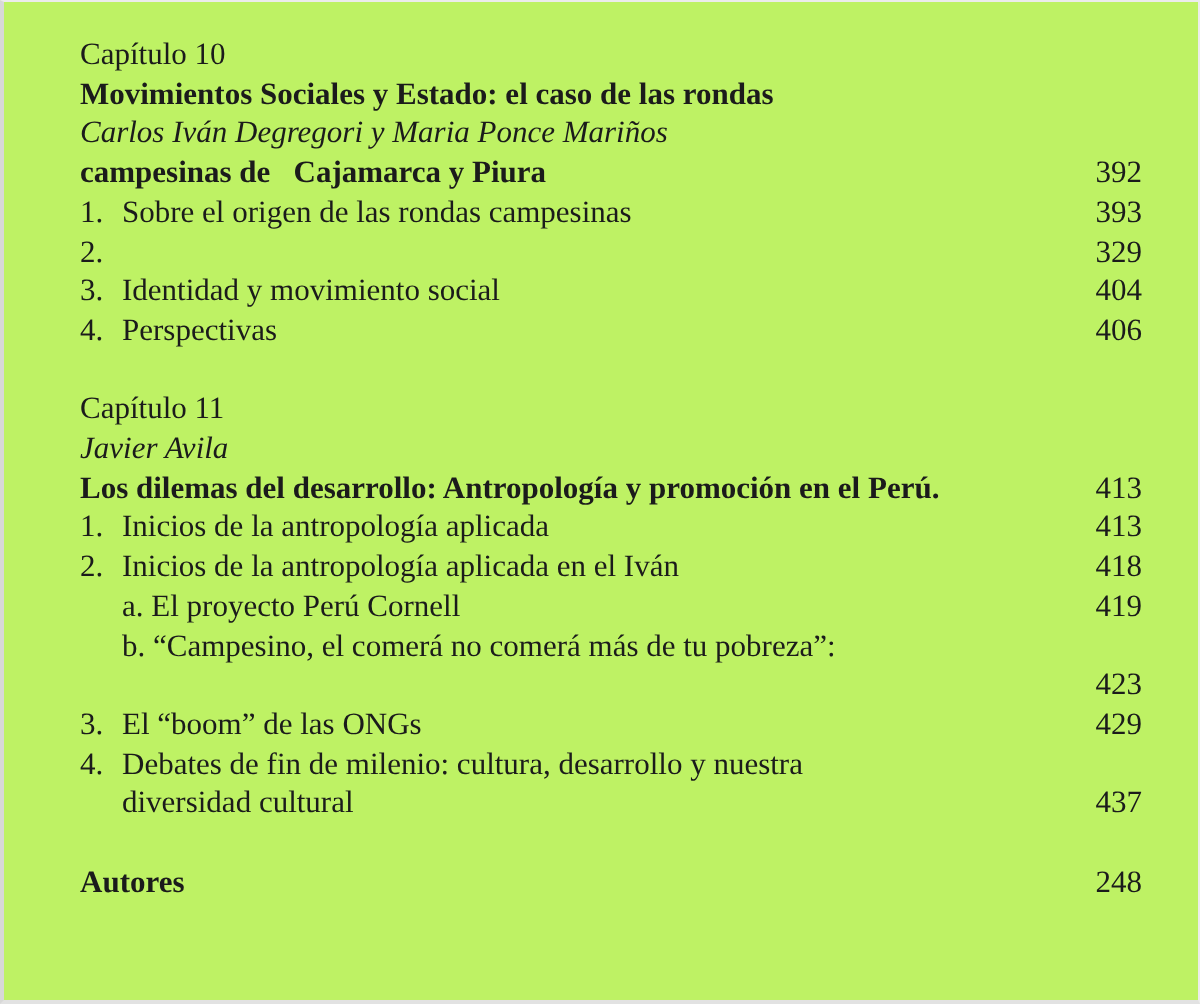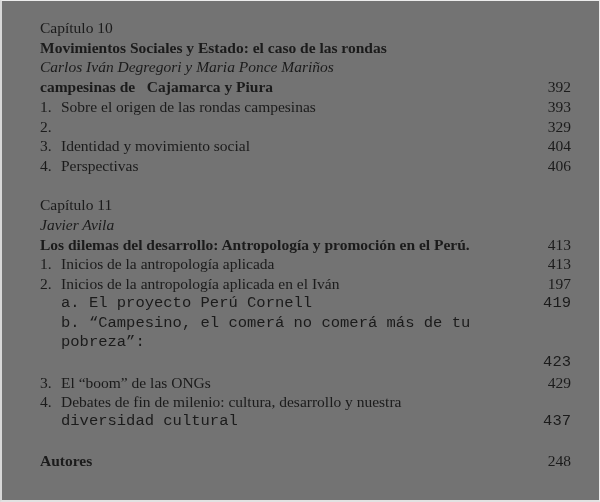--- a/index.html
+++ b/index.html
@@ -4,21 +4,21 @@
 <style>
   html, body {
     margin: 0;
     padding: 0;
     background: #ffffff;
   }
   .scan-page {
     width: 600px;
     height: 502px;
     box-sizing: border-box;
-    background: #737373;
+    background: #bef264;
     color: #1b1b1b;
     border-left: 2px solid #d8d8d8;
     border-bottom: 2px solid #e2e2e2;
     border-top: 1px solid #ececec;
     border-right: 1px solid #ececec;
     padding: 17px 28px 12px 38px;
     overflow: hidden;
     font-family: "Liberation Serif", "DejaVu Serif", serif;
     font-size: 15.5px;
     line-height: 19.7px;
@@ -26,21 +26,20 @@
   .toc-row {
     display: flex;
     align-items: baseline;
     min-height: 19.7px;
   }
   .toc-row.blank {
     height: 19.7px;
   }
   .toc-row.indent {
     padding-left: 21px;
-    font-family: Liberation Mono, monospace;
   }
   .num {
     flex: 0 0 21px;
   }
   .text {
     white-space: pre-wrap;
   }
   .bold { font-weight: bold; }
   .italic { font-style: italic; }
   .page-num {
@@ -114,21 +113,21 @@
     <span class="page-num">413</span>
   </div>
       <div class="toc-row">
     <span class="num">1.</span>
     <span class="text">Inicios de la antropología aplicada</span>
     <span class="page-num">413</span>
   </div>
       <div class="toc-row">
     <span class="num">2.</span>
     <span class="text">Inicios de la antropología aplicada en el Iván</span>
-    <span class="page-num">197</span>
+    <span class="page-num">418</span>
   </div>
       <div class="toc-row indent">
 
     <span class="text">a. El proyecto Perú Cornell</span>
     <span class="page-num">419</span>
   </div>
       <div class="toc-row indent">
 
     <span class="text">b. “Campesino, el comerá no comerá más de tu pobreza”:</span>
     <span class="page-num"></span>

